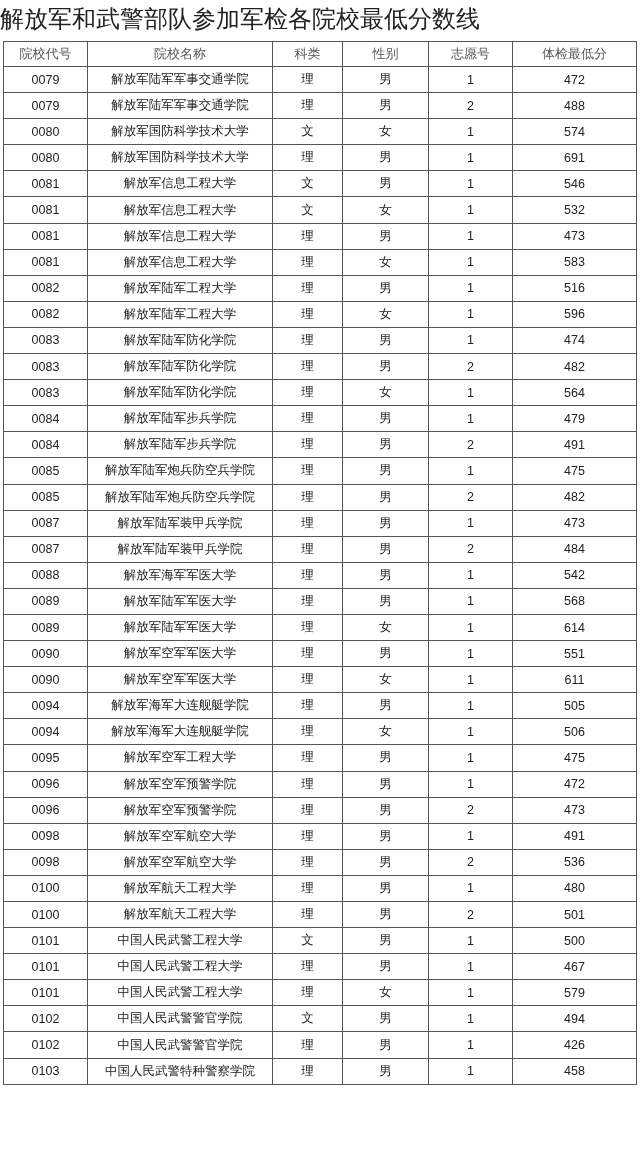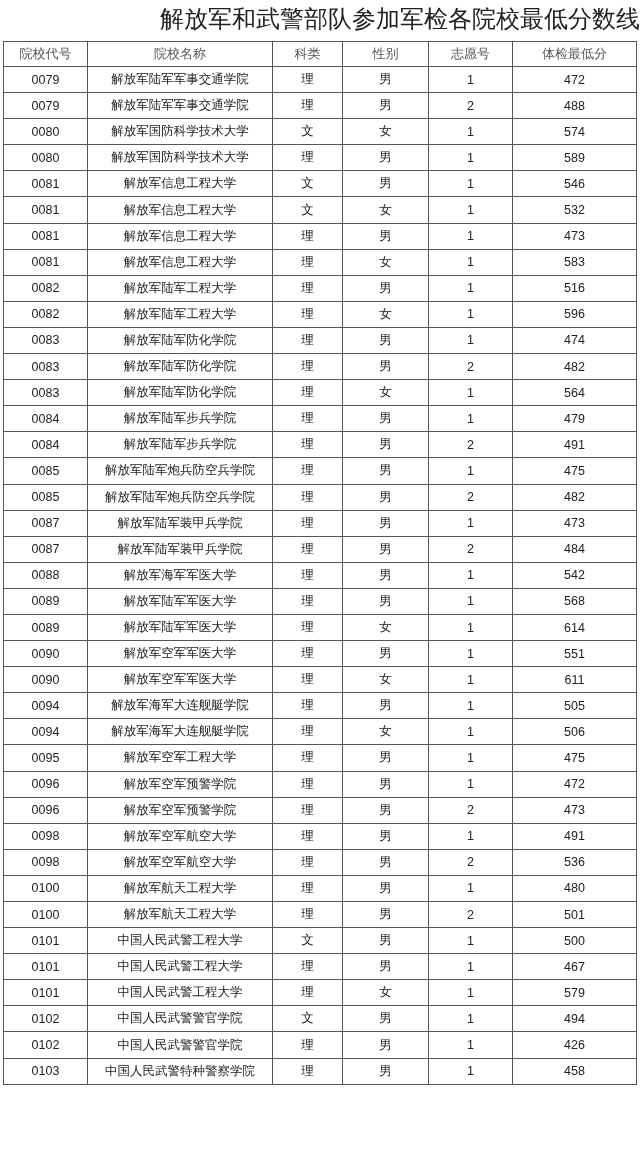--- a/index.html
+++ b/index.html
@@ -1,20 +1,20 @@
 <!DOCTYPE html>
 <html><head>
   <meta charset="utf-8">
   <style>
     * { margin: 0; padding: 0; box-sizing: border-box; }
     html, body { width: 640px; height: 1150px; background: #ffffff; overflow: hidden; }
     body { font-family: "DejaVu Sans", "Liberation Sans", sans-serif; color: #222; }
     .title {
       position: absolute; left: 0; top: 0; width: 640px; height: 40px;
-      text-align: right; line-height: 38px;
+      text-align: left; line-height: 38px;
       font-family: "DejaVu Serif", "Liberation Serif", serif;
       font-size: 24px; color: #222; letter-spacing: 0px;
     }
     table.grid {
       position: absolute; left: 3px; top: 41px; width: 633px;
       border-collapse: collapse; table-layout: fixed;
     }
     table.grid th, table.grid td {
       border: 1.2px solid #555;
       text-align: center; vertical-align: middle;
@@ -82,21 +82,21 @@
         <td>女</td>
         <td class="num">1</td>
         <td class="num">574</td>
       </tr>
       <tr>
         <td class="num">0080</td>
         <td>解放军国防科学技术大学</td>
         <td>理</td>
         <td>男</td>
         <td class="num">1</td>
-        <td class="num">589</td>
+        <td class="num">691</td>
       </tr>
       <tr>
         <td class="num">0081</td>
         <td>解放军信息工程大学</td>
         <td>文</td>
         <td>男</td>
         <td class="num">1</td>
         <td class="num">546</td>
       </tr>
       <tr>

